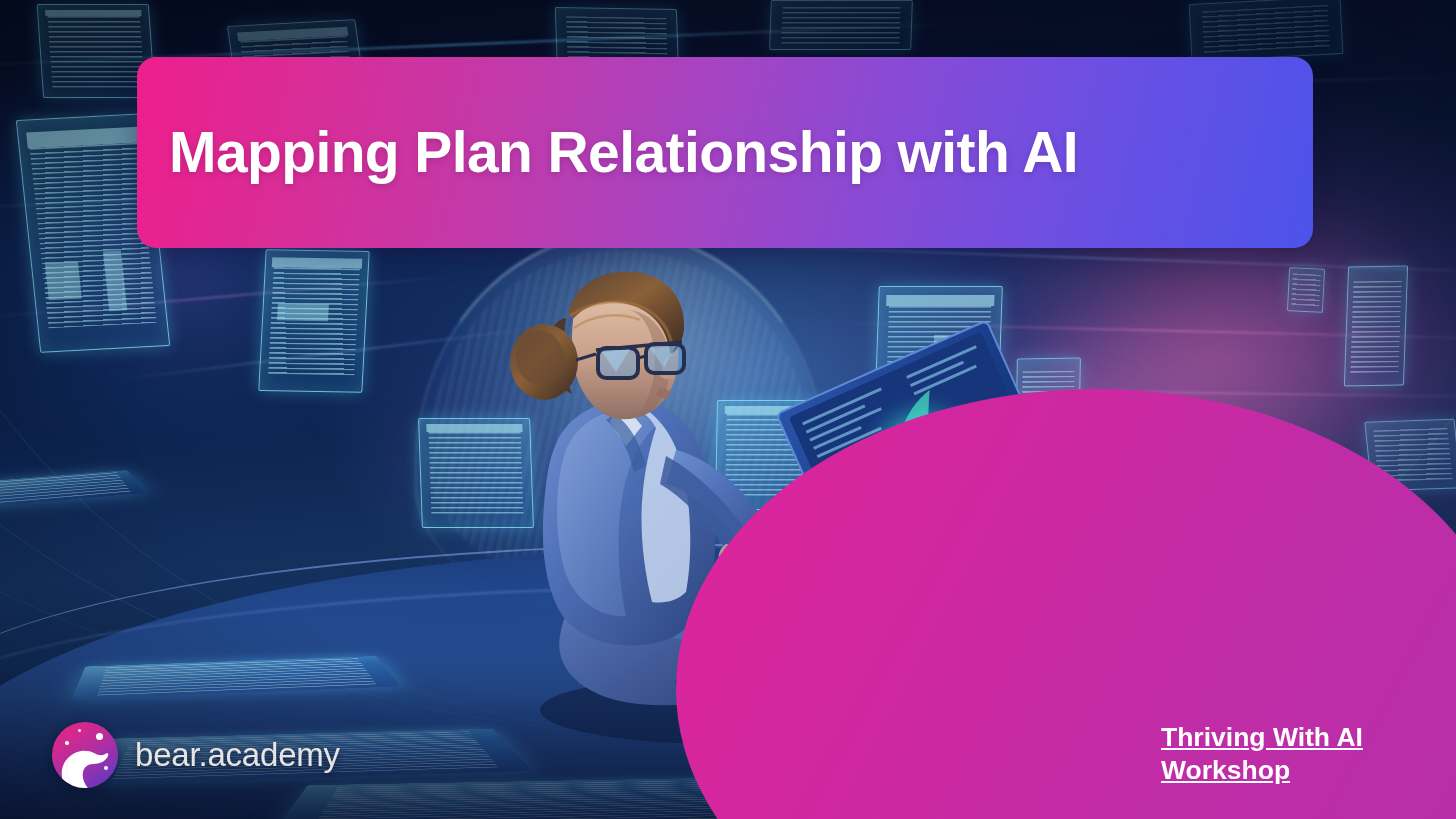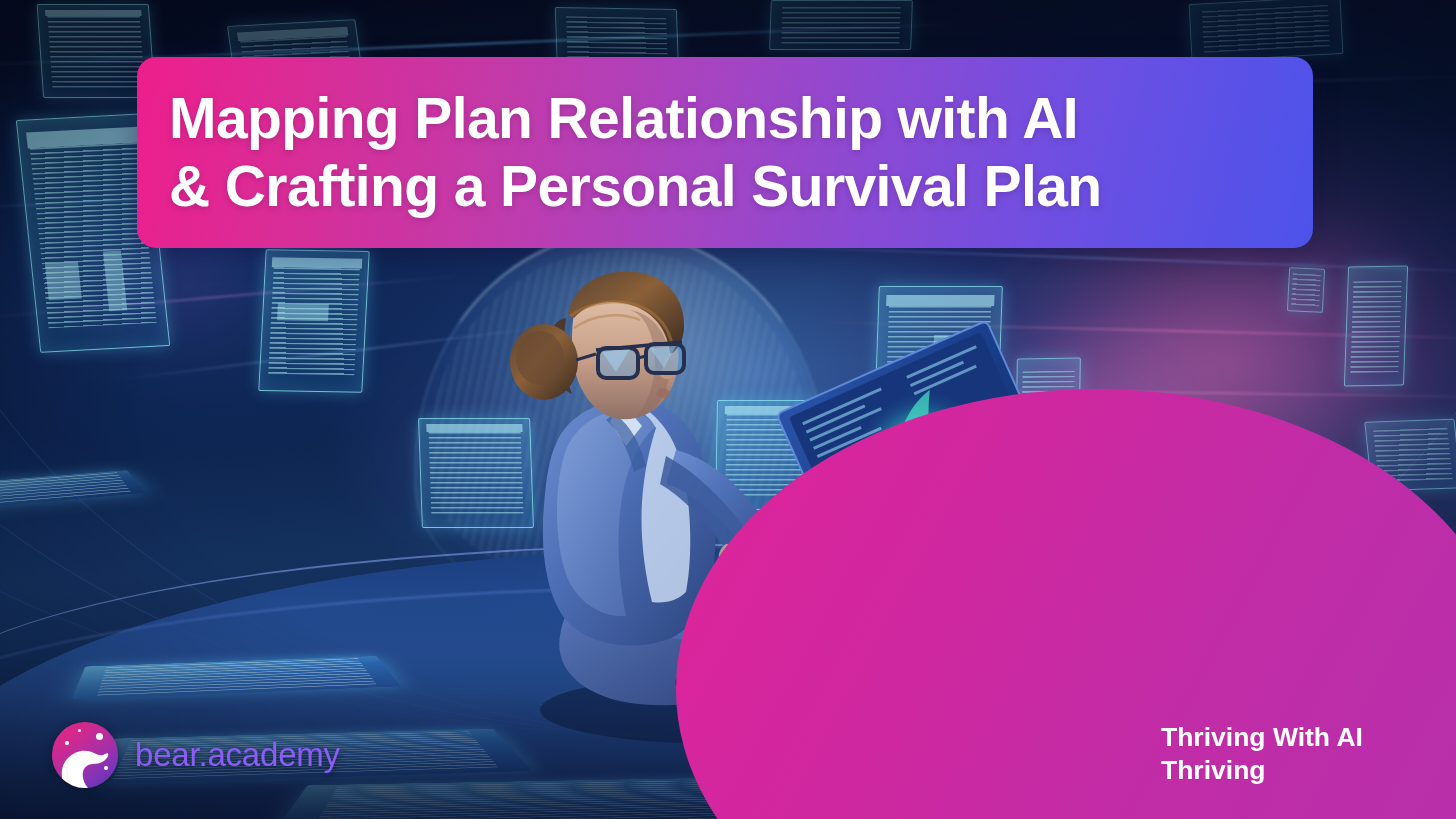--- a/index.html
+++ b/index.html
@@ -193,20 +193,21 @@
     background:linear-gradient(118deg,#E0249B 0%,#D0279F 30%,#C12CA6 58%,#B430AC 100%);
   }
   .workshop-text{
     position:absolute;
     left:1161px;top:721px;
     width:280px;
     color:#fff;
     font-size:26.5px;
     font-weight:bold;
     line-height:1.26;
+    text-decoration:underline;
   }
   .workshop-text .wl{display:block;white-space:nowrap;}
 
   
   .brand{
     position:absolute;left:52px;top:722px;
     display:flex;align-items:center;gap:17px;
   }
   .brand-mark{
     position:relative;width:66px;height:66px;border-radius:50%;
@@ -214,21 +215,21 @@
     overflow:hidden;
     box-shadow:0 2px 10px rgba(0,0,0,.35);
     flex:0 0 auto;
   }
   .brand-mark .star{position:absolute;background:#fff;border-radius:50%;}
   .brand-mark .st1{width:7px;height:7px;right:15px;top:11px;}
   .brand-mark .st2{width:3.5px;height:3.5px;left:13px;top:19px;}
   .brand-mark .st3{width:4px;height:4px;right:10px;bottom:18px;}
   .brand-mark .st4{width:3px;height:3px;left:26px;top:7px;opacity:.85;}
   .brand-name{
-    color:#8b5cf6;font-size:33px;font-weight:400;letter-spacing:-.2px;
+    color:#e5e5e5;font-size:33px;font-weight:400;letter-spacing:-.2px;
     text-shadow:0 2px 7px rgba(0,0,0,.45);
     white-space:nowrap;
   }
 
   
   .vignette{
     position:absolute;inset:0;pointer-events:none;
     background:radial-gradient(ellipse 78% 72% at 50% 50%,rgba(0,0,0,0) 52%,rgba(3,7,24,.42) 100%);
   }
 </style>
@@ -469,27 +470,26 @@
         <path d="M132 94 L 160 91 L 146 114 Z" fill="#A9DCFF" opacity=".45"></path>
         <path d="M180 90 L 206 88 L 194 110 Z" fill="#A9DCFF" opacity=".40"></path>
       </svg>
     </div>
 
     <div class="vignette"></div>
   </div>
 
   <div class="title-banner">
     <div class="title-line l1">Mapping Plan Relationship with AI</div>
-    <div class="title-line l2">&amp; Crafting a Personal Survival Plan</div>
   </div>
 
   <div class="workshop-shape"></div>
   <div class="workshop-text">
     <span class="wl">Thriving With AI</span>
-    <span class="wl">Thriving</span>
+    <span class="wl">Workshop</span>
   </div>
 
   <div class="brand">
     <div class="brand-mark">
       <span class="star st1"></span>
       <span class="star st2"></span>
       <span class="star st3"></span>
       <span class="star st4"></span>
       <svg width="66" height="66" viewBox="0 0 66 66" style="position:absolute;left:0;top:0;" aria-hidden="true">
         <path d="M14 66 C 8 56, 8 44, 16 36 C 24 28, 34 27, 42 31 C 47 33.5, 50 34, 53 32 C 55.5 30.5, 57 31.5, 56 34 C 54 39, 48 42, 41 42 C 36 42, 32 45, 31 50 C 30 56, 32 61, 36 66 Z" fill="#ffffff"></path>

